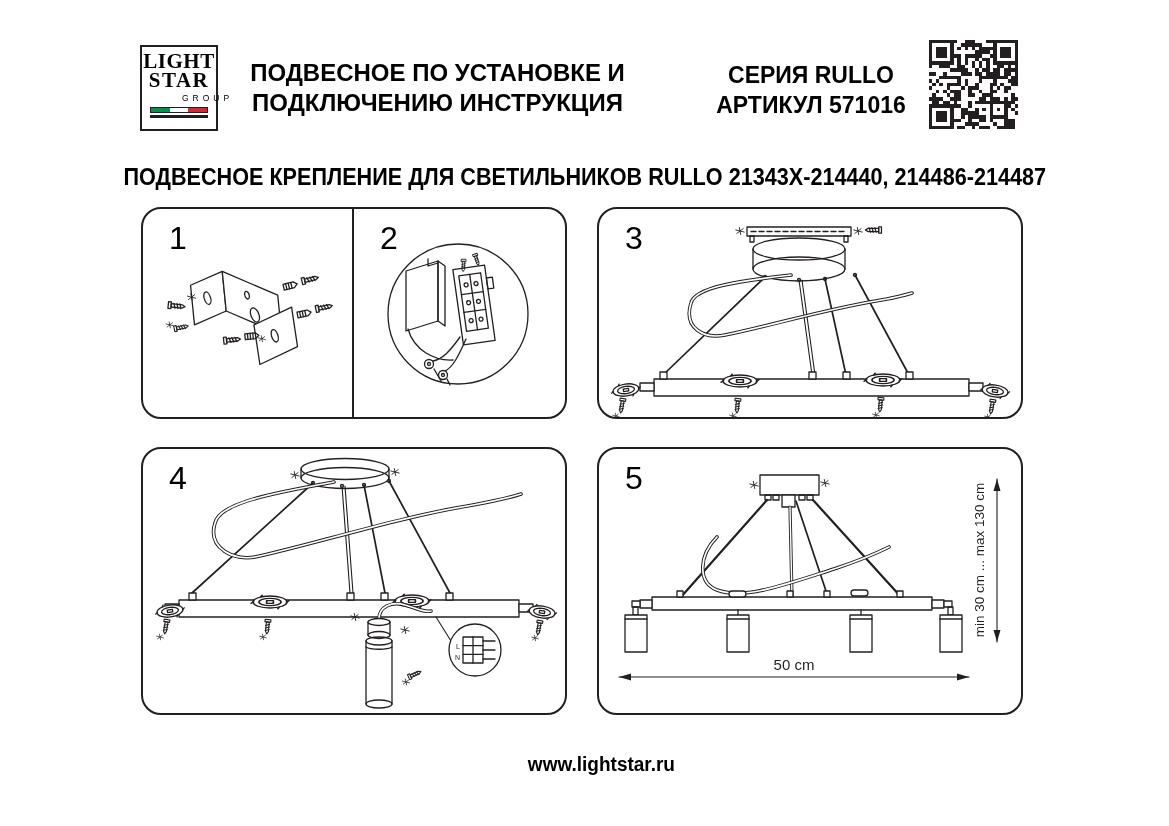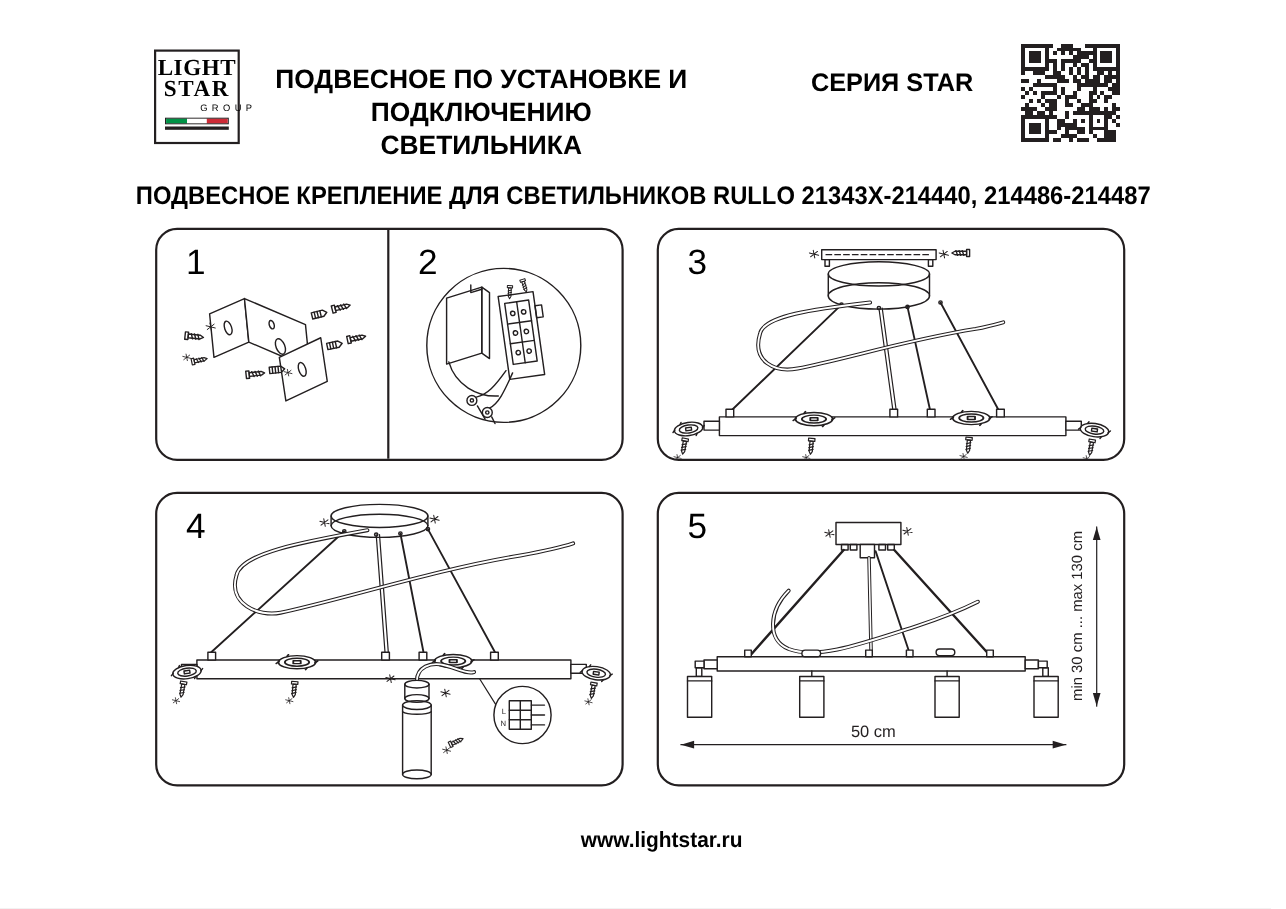--- a/index.html
+++ b/index.html
@@ -90,25 +90,26 @@
     <div class="flag">
       <span style="background:#009246"></span>
         <span style="background:#ffffff"></span>
         <span style="background:#ce2b37"></span>
     </div>
     <div class="flag-bar"></div>
   </div>
 
   <div class="title">
     <div>ПОДВЕСНОЕ ПО УСТАНОВКЕ И</div>
-    <div>ПОДКЛЮЧЕНИЮ СВЕТИЛЬНИКА</div>
+    <div>ПОДКЛЮЧЕНИЮ ИНСТРУКЦИЯ</div>
   </div>
 
   <div class="series">
-    <div>СЕРИЯ STAR</div>
+    <div>СЕРИЯ RULLO</div>
+    <div>АРТИКУЛ 571016</div>
   </div>
 
   <svg class="qr" viewBox="-1 -1 27 27" shape-rendering="crispEdges" fill="#231f20">
       <rect x="0" y="0" width="1" height="1"></rect>
       <rect x="1" y="0" width="1" height="1"></rect>
       <rect x="2" y="0" width="1" height="1"></rect>
       <rect x="3" y="0" width="1" height="1"></rect>
       <rect x="4" y="0" width="1" height="1"></rect>
       <rect x="5" y="0" width="1" height="1"></rect>
       <rect x="6" y="0" width="1" height="1"></rect>

